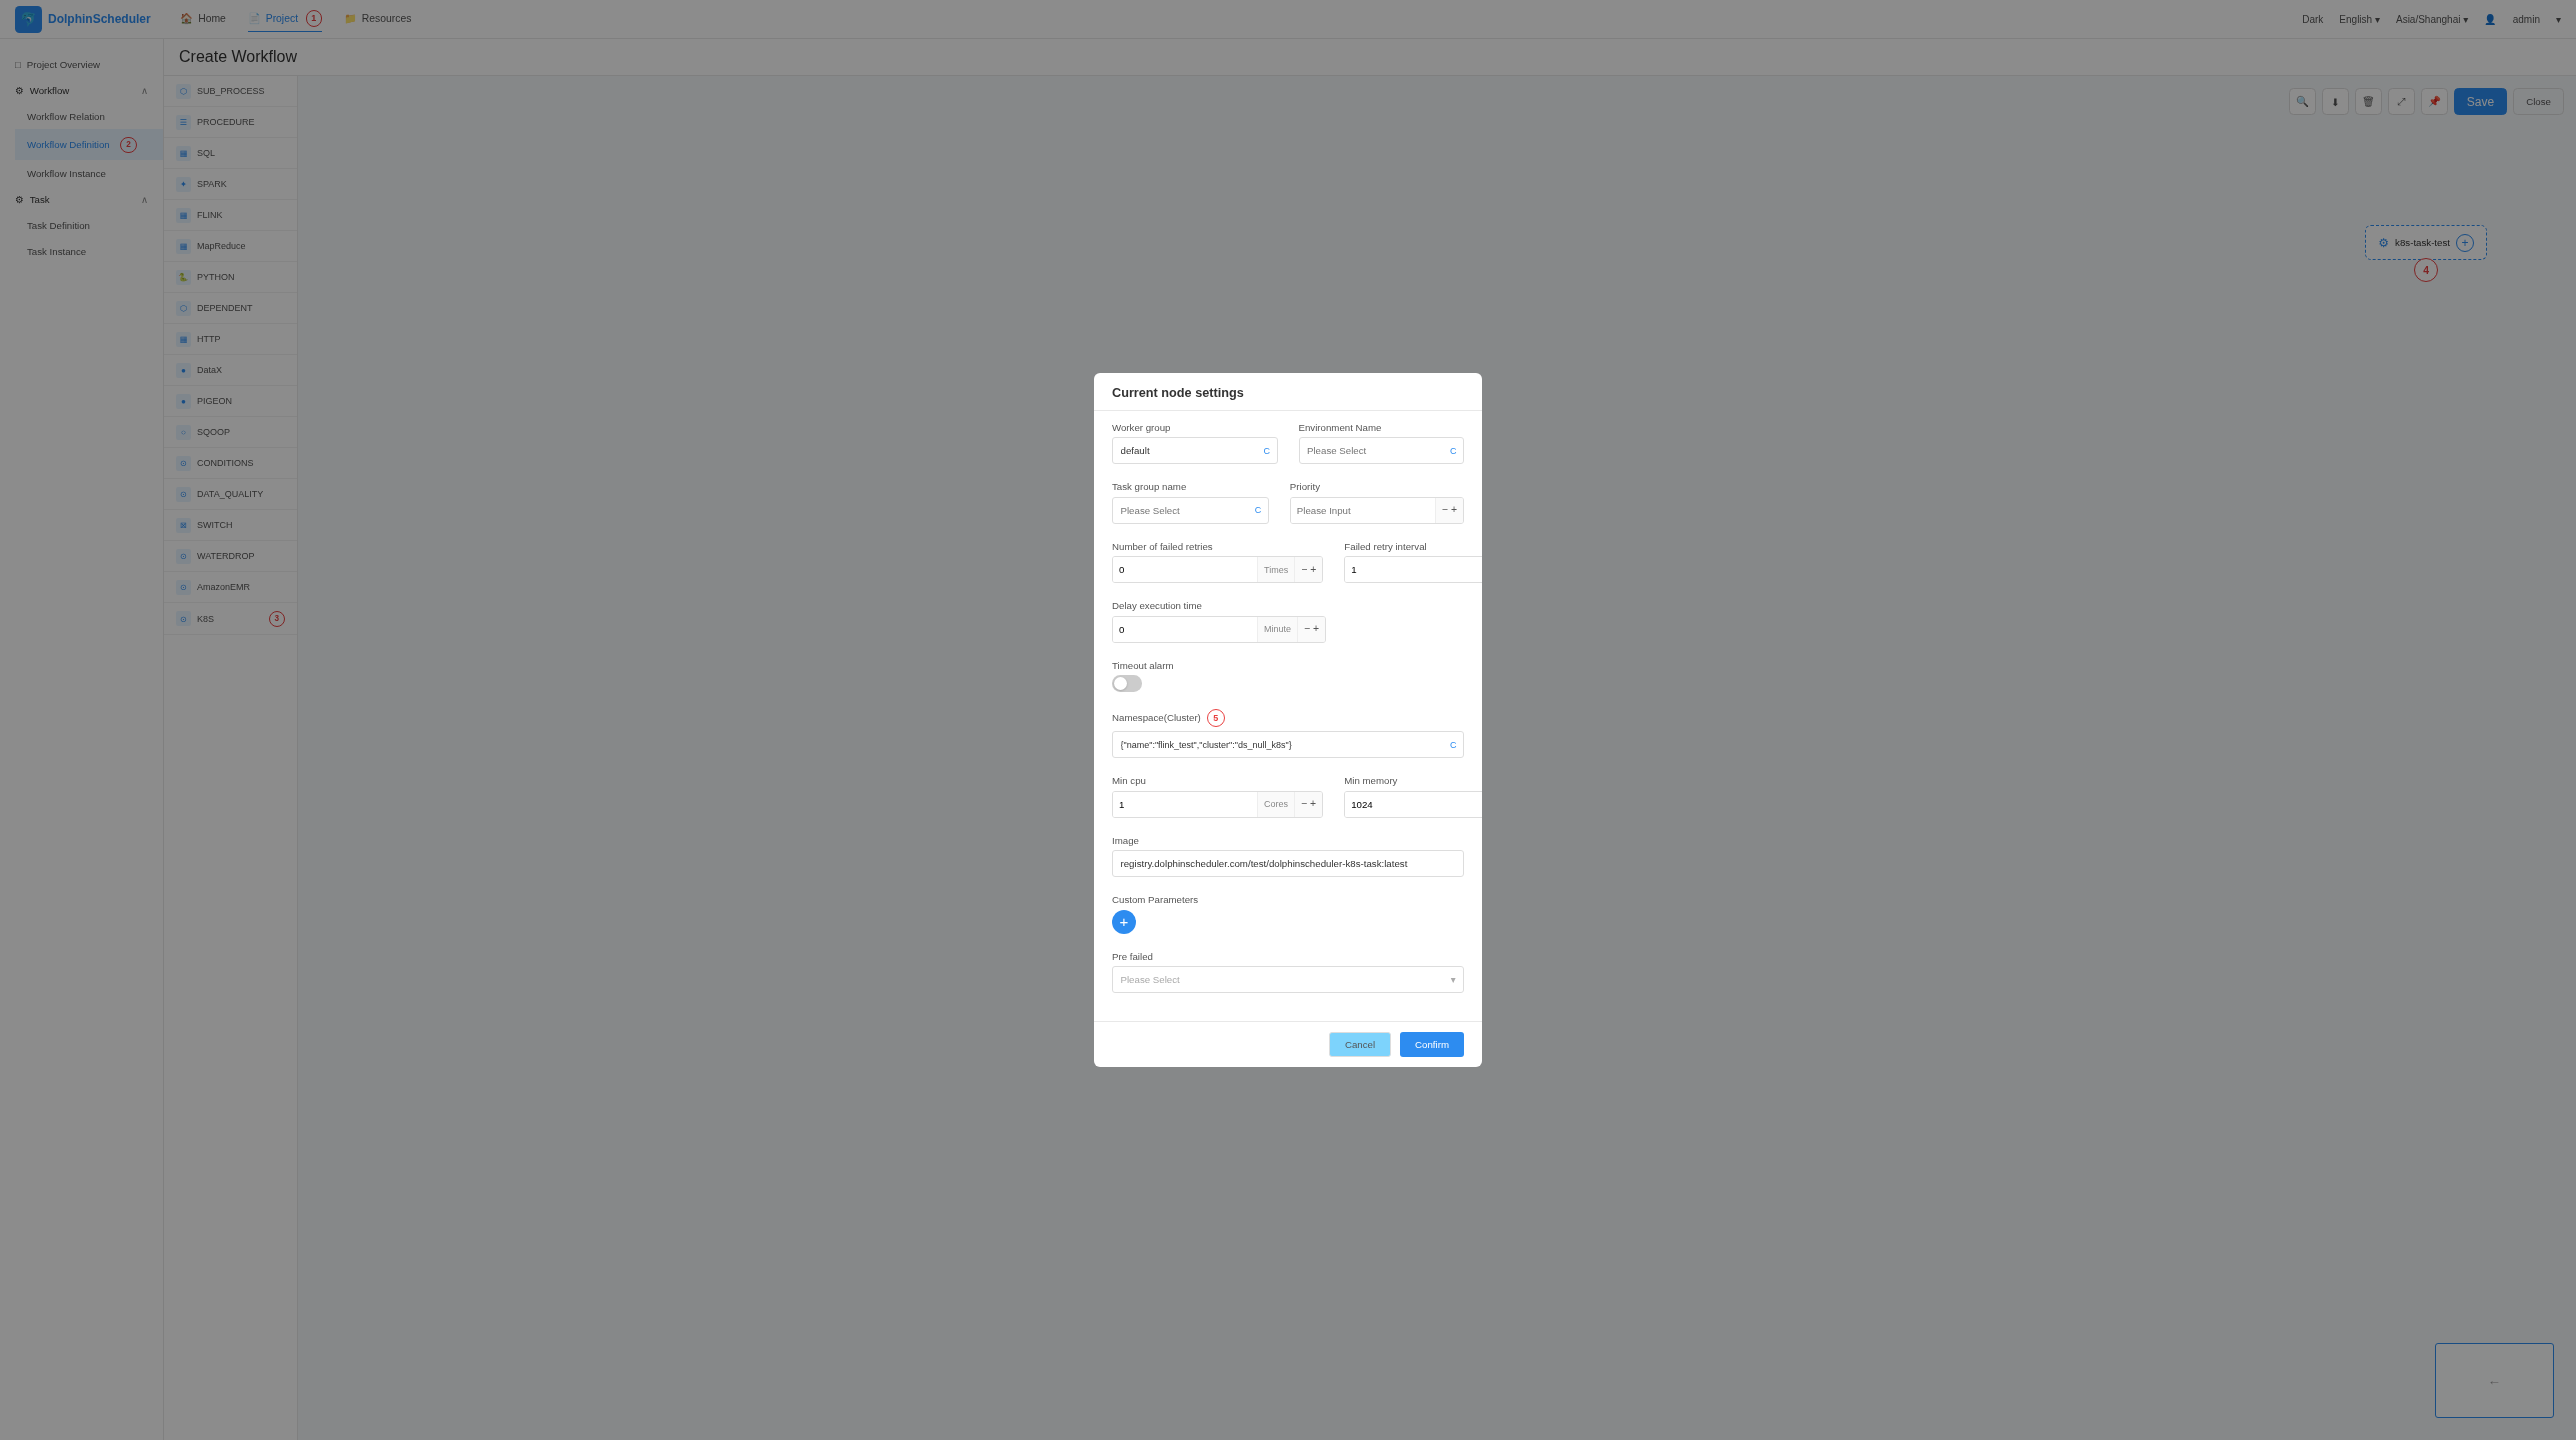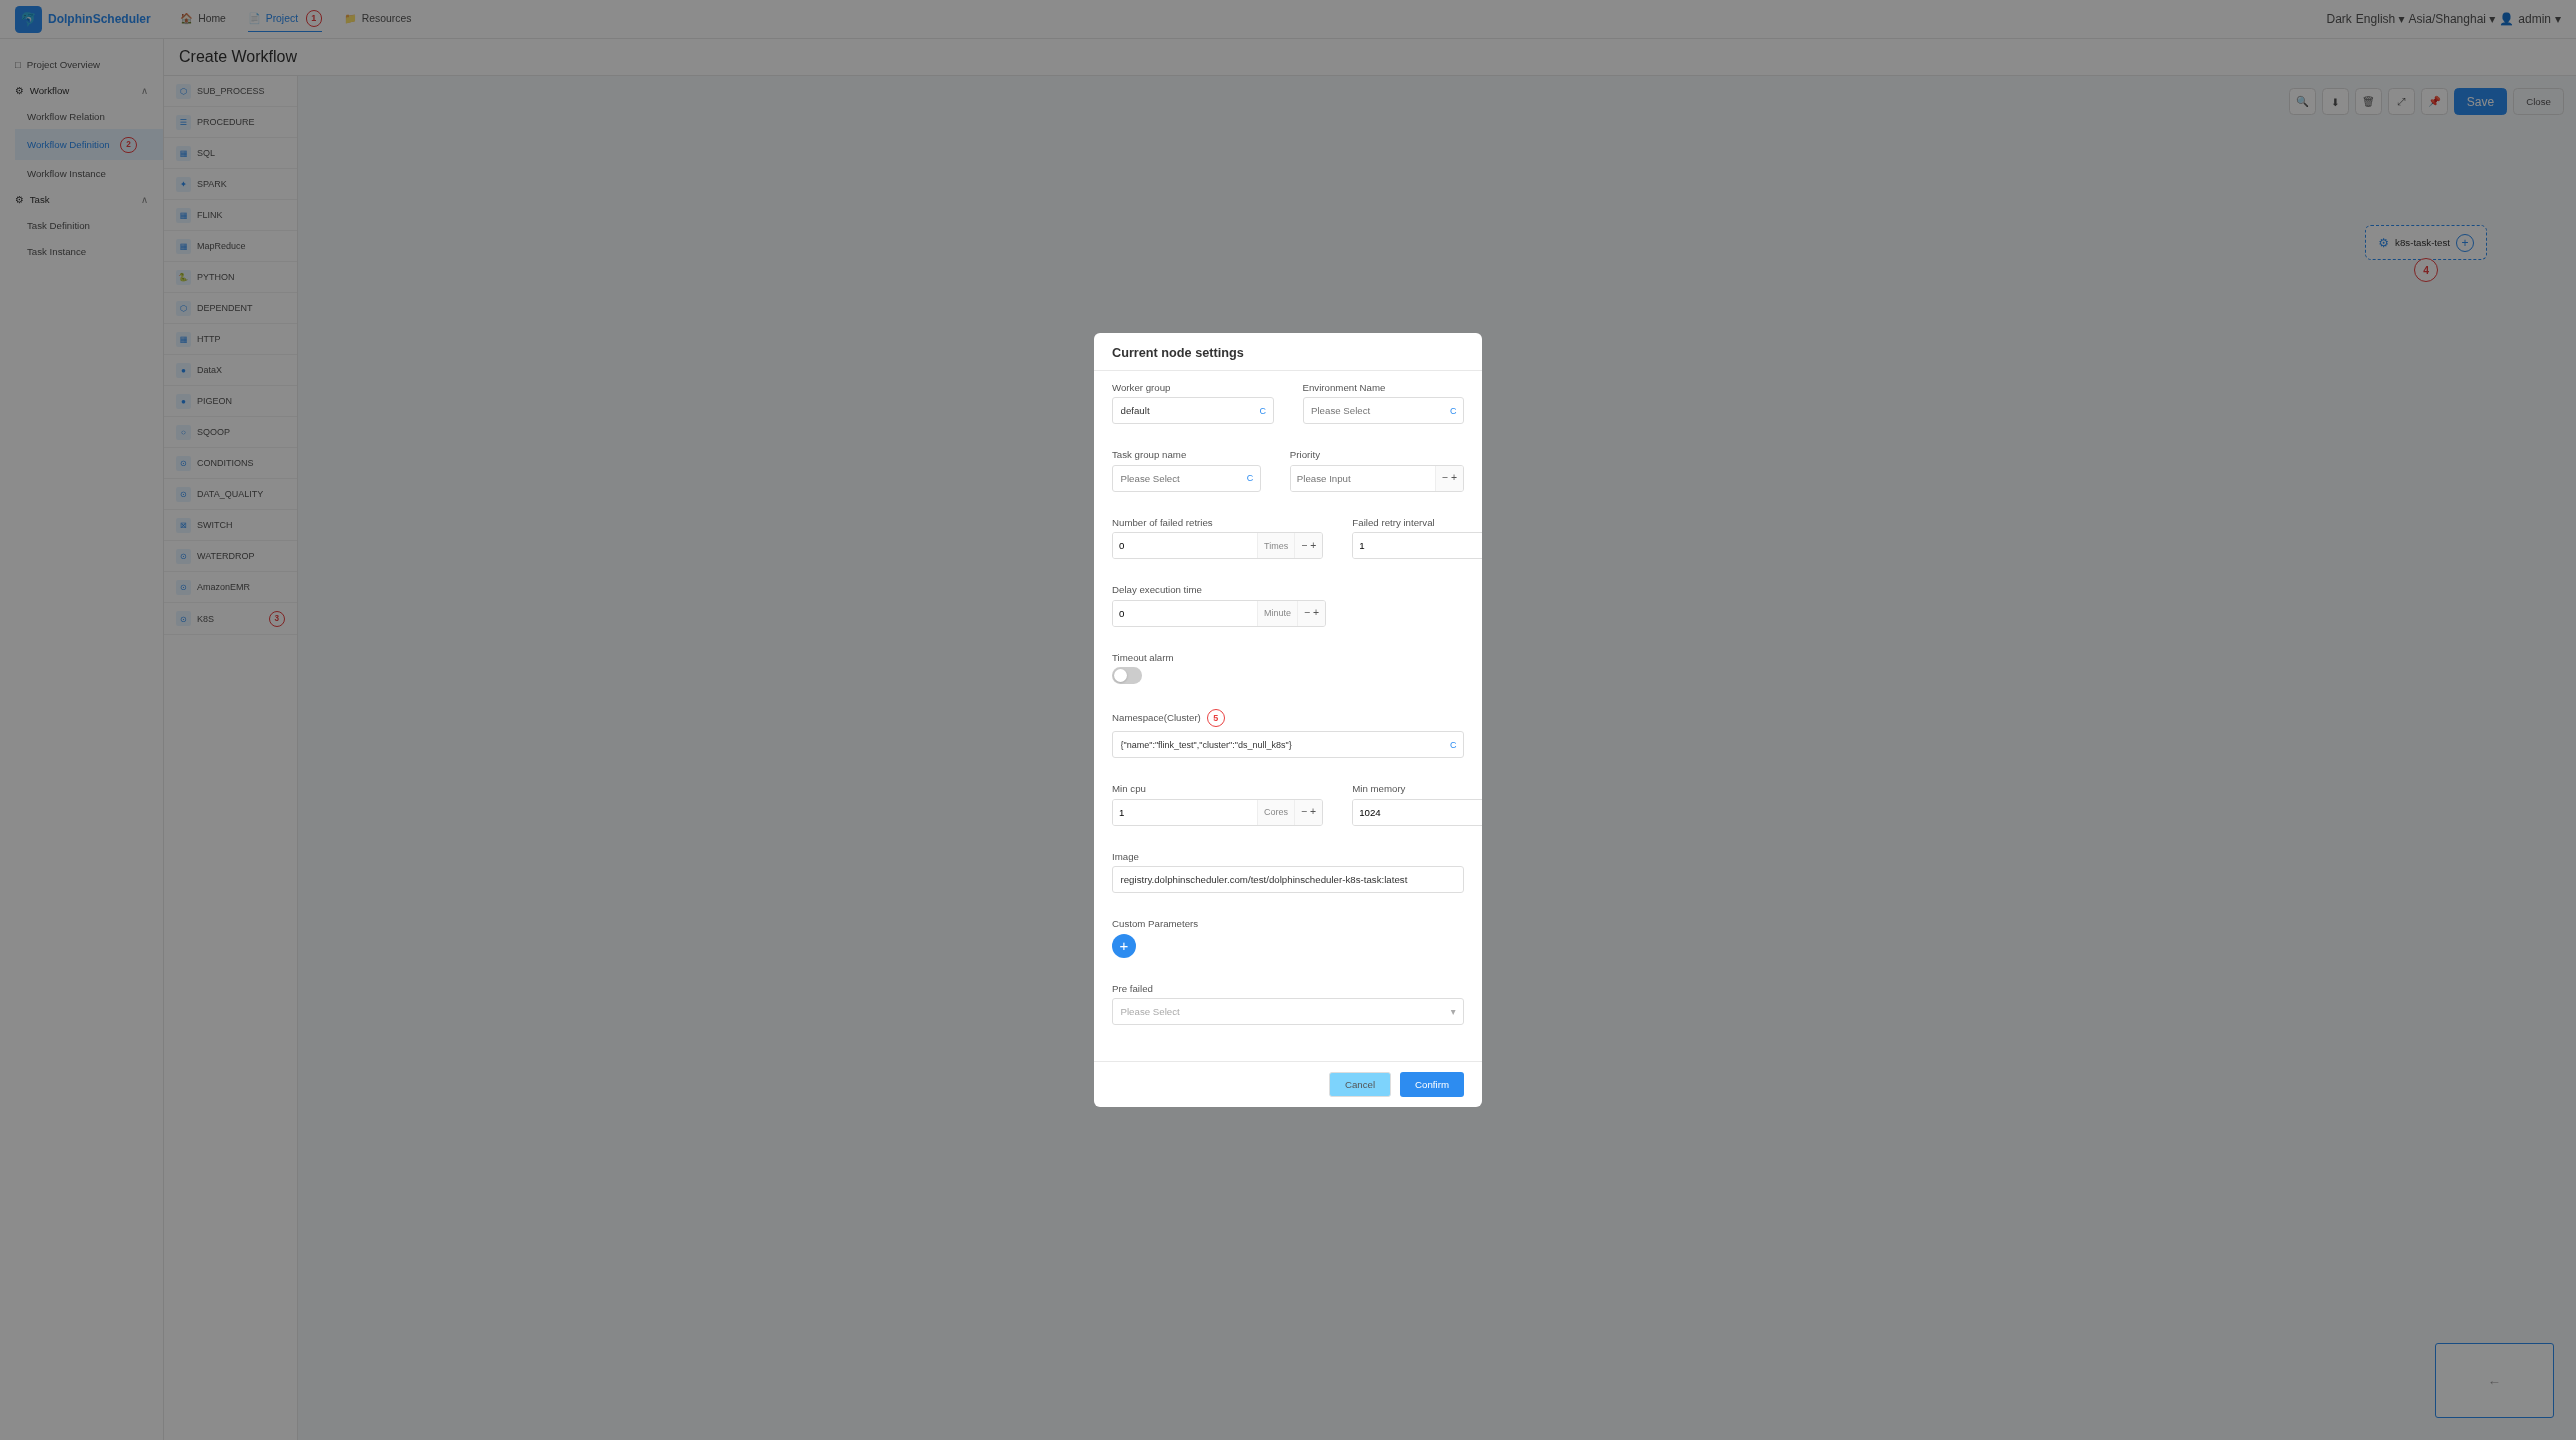--- a/index.html
+++ b/index.html
@@ -6,21 +6,21 @@
     body { font-family: -apple-system, BlinkMacSystemFont, 'Segoe UI', sans-serif; background: #f0f2f5; font-size: 10.4px; color: #333; height: 100vh; overflow: hidden; }
 
     
     .topnav { display: flex; align-items: center; background: #fff; height: 39px; padding: 0 15px; border-bottom: 0.7px solid #e8e8e8; position: fixed; top: 0; left: 0; right: 0; z-index: 100; }
     .logo { display: flex; align-items: center; gap: 6px; font-weight: 700; font-size: 12px; color: #2d8cf0; margin-right: 30px; }
     .logo-icon { width: 27px; height: 27px; background: #2d8cf0; border-radius: 4.5px; display: flex; align-items: center; justify-content: center; color: white; font-size: 13.4px; }
     .nav-items { display: flex; gap: 22.4px; }
     .nav-item { display: flex; align-items: center; gap: 4.5px; cursor: pointer; color: #555; font-size: 10.4px; padding: 4.5px 0; }
     .nav-item.active { color: #2d8cf0; border-bottom: 1.5px solid #2d8cf0; }
     .nav-item .circle-badge { width: 16.4px; height: 16.4px; border-radius: 50%; border: 1.5px solid #e84040; color: #e84040; font-size: 9px; font-weight: bold; display: flex; align-items: center; justify-content: center; margin-left: 3px; }
-    .topnav-right { margin-left: auto; display: flex; align-items: flex-end; gap: 4px; font-size: 12px; color: #555; }
+    .topnav-right { margin-left: auto; display: flex; align-items: flex-end; gap: 16px; font-size: 10px; color: #555; }
 
     
     .layout { display: flex; margin-top: 39px; height: calc(100vh - 39px); }
 
     
     .sidebar { width: 164px; background: #fff; border-right: 0.7px solid #e8e8e8; overflow-y: auto; padding: 12px 0; flex-shrink: 0; }
     .sidebar-item { display: flex; align-items: center; gap: 6px; padding: 7.5px 15px; cursor: pointer; color: #555; font-size: 9.7px; }
     .sidebar-item.active { background: #e8f4ff; color: #2d8cf0; font-weight: 500; }
     .sidebar-item.active .circle-badge { border-color: #e84040; color: #e84040; }
     .sidebar-group-header { display: flex; align-items: center; justify-content: space-between; padding: 7.5px 15px; cursor: pointer; color: #333; font-weight: 500; font-size: 9.7px; }
@@ -58,21 +58,21 @@
     .mini-map-arrow { position: absolute; top: 50%; left: 50%; transform: translate(-50%, -50%); color: #999; font-size: 13.4px; }
 
     
     .overlay { position: fixed; top: 0; left: 0; right: 0; bottom: 0; background: rgba(0,0,0,0.45); z-index: 200; display: flex; align-items: center; justify-content: center; }
     .modal { background: white; border-radius: 6px; width: 388px; max-height: 85vh; display: flex; flex-direction: column; overflow: hidden; }
     .modal-header { padding: 13.4px 18px 10.4px; border-bottom: 0.7px solid #e8e8e8; font-size: 12.7px; font-weight: 600; }
     .modal-body { overflow-y: auto; padding: 0 18px; flex: 1; }
     .modal-footer { padding: 10.4px 18px; border-top: 0.7px solid #e8e8e8; display: flex; justify-content: flex-end; gap: 9px; }
 
     
-    .form-row { display: flex; gap: 29px; margin-bottom: 25px; }
+    .form-row { display: flex; gap: 21px; margin-bottom: 17px; }
     .form-field { flex: 1; }
     .form-label { font-size: 9.7px; color: #555; margin-bottom: 4.5px; display: block; }
     .form-input { width: 100%; height: 27px; border: 0.7px solid #ddd; border-radius: 3px; padding: 0 7.5px; font-size: 9.7px; color: #333; outline: none; }
     .input-with-controls { display: flex; align-items: center; border: 0.7px solid #ddd; border-radius: 3px; overflow: hidden; }
     .input-with-controls input { flex: 1; border: none; height: 25px; padding: 0 6px; font-size: 9.7px; outline: none; }
     .input-with-controls .unit { padding: 0 6px; color: #888; font-size: 9px; background: #fafafa; border-left: 0.7px solid #eee; height: 25px; display: flex; align-items: center; }
     .input-with-controls .ctrl-btns { display: flex; align-items: center; gap: 3px; padding: 0 6px; background: #fafafa; border-left: 0.7px solid #eee; height: 25px; }
     .ctrl-btn { cursor: pointer; color: #555; font-size: 10.4px; line-height: 1; }
     .toggle-wrap { display: flex; align-items: center; }
     .toggle { width: 30px; height: 16.4px; background: #ddd; border-radius: 8.2px; position: relative; cursor: pointer; }

